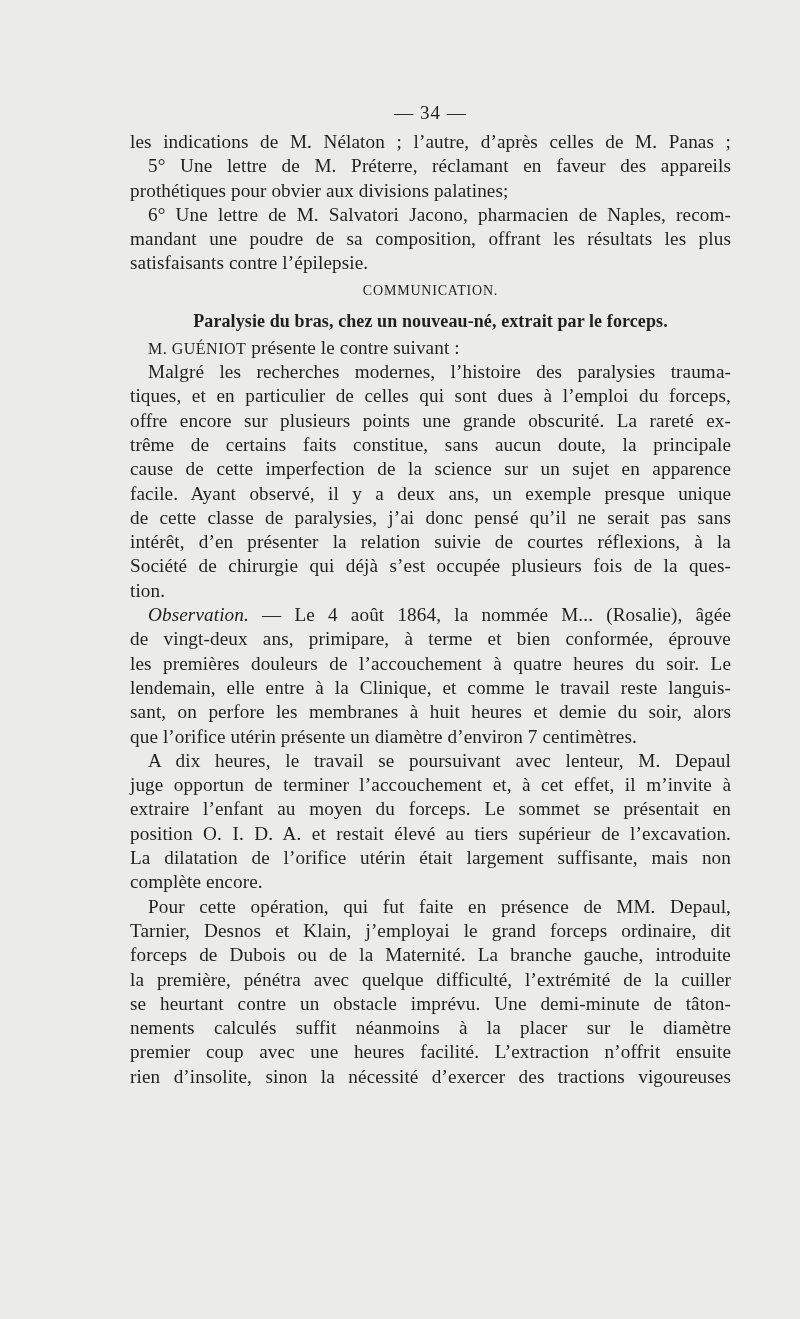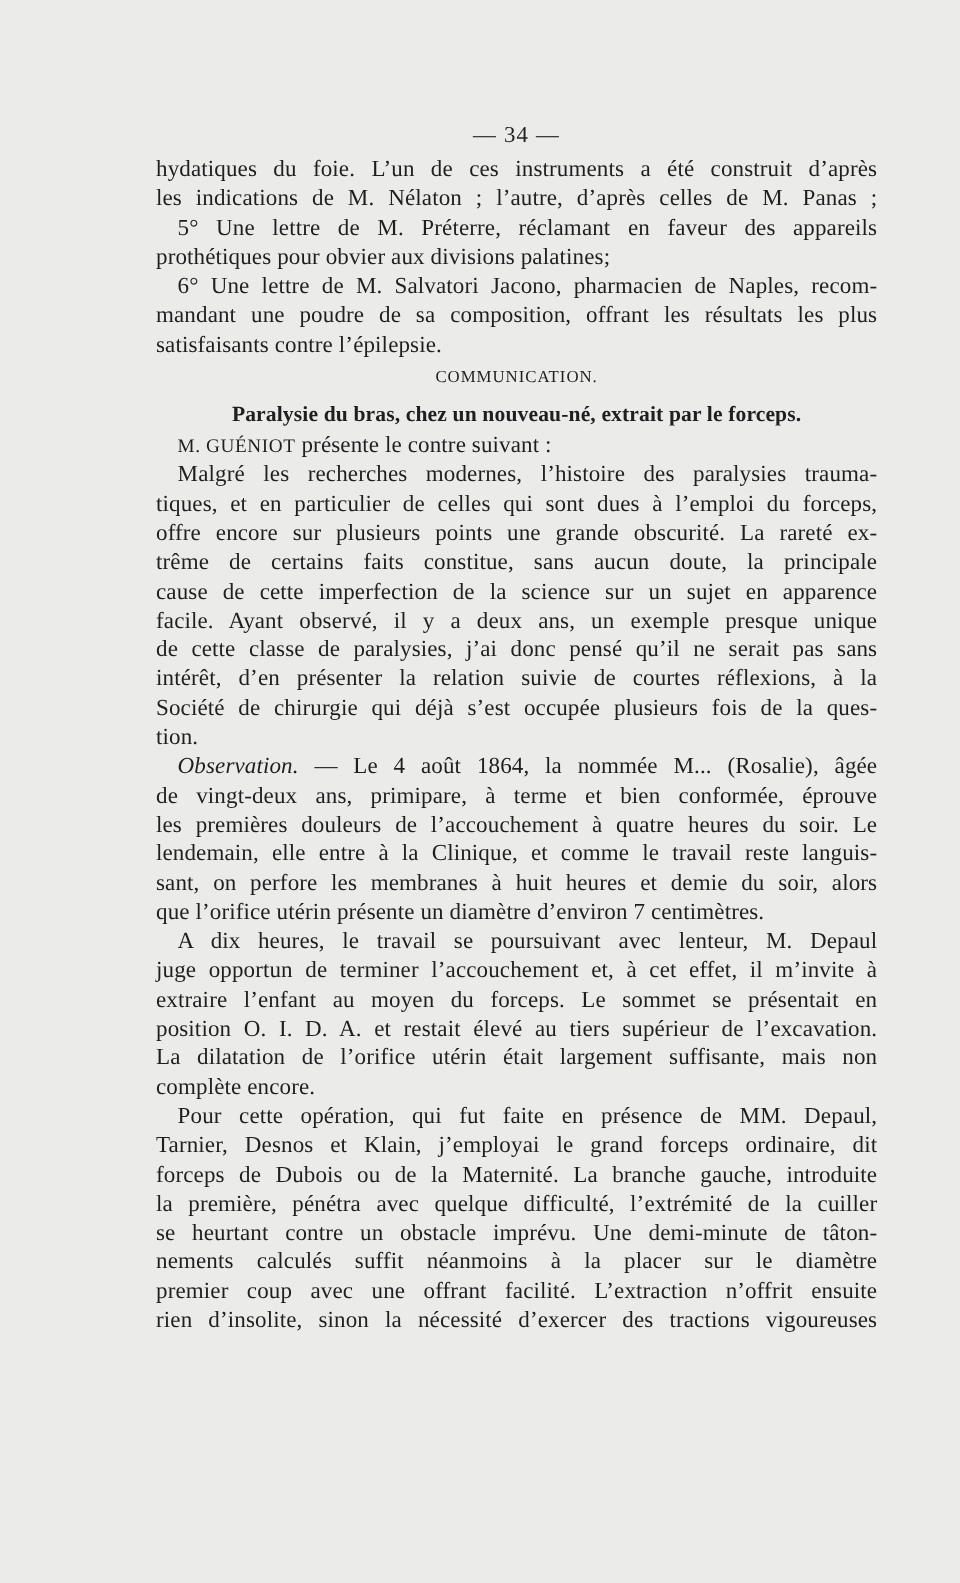--- a/index.html
+++ b/index.html
@@ -25,21 +25,20 @@
   .speaker { font-weight: normal; font-size: 16px; letter-spacing: 0.5px; }
   em { font-style: italic; }
 </style>
 </head>
 <body>
 
 <div class="page">
   <div class="pageno">— 34 —</div>
 
   <div>
-    <div class="line">hydatiques du foie. L’un de ces instruments a été construit d’après</div>
     <div class="line">les indications de M. Nélaton ; l’autre, d’après celles de M. Panas ;</div>
     <div class="line indent">5° Une lettre de M. Préterre, réclamant en faveur des appareils</div>
     <div class="line last">prothétiques pour obvier aux divisions palatines;</div>
     <div class="line indent">6° Une lettre de M. Salvatori Jacono, pharmacien de Naples, recom-</div>
     <div class="line">mandant une poudre de sa composition, offrant les résultats les plus</div>
     <div class="line last">satisfaisants contre l’épilepsie.</div>
   </div>
 
   <div class="line center smallcaps">COMMUNICATION.</div>
   <div class="line center bold">Paralysie du bras, chez un nouveau-né, extrait par le forceps.</div>
@@ -81,16 +80,16 @@
     <div class="line last">complète encore.</div>
   </div>
 
   <div>
     <div class="line indent">Pour cette opération, qui fut faite en présence de MM. Depaul,</div>
     <div class="line">Tarnier, Desnos et Klain, j’employai le grand forceps ordinaire, dit</div>
     <div class="line">forceps de Dubois ou de la Maternité. La branche gauche, introduite</div>
     <div class="line">la première, pénétra avec quelque difficulté, l’extrémité de la cuiller</div>
     <div class="line">se heurtant contre un obstacle imprévu. Une demi-minute de tâton-</div>
     <div class="line">nements calculés suffit néanmoins à la placer sur le diamètre</div>
-    <div class="line">premier coup avec une offrant facilité. L’extraction n’offrit ensuite</div>
+    <div class="line">premier coup avec une heures facilité. L’extraction n’offrit ensuite</div>
     <div class="line">rien d’insolite, sinon la nécessité d’exercer des tractions vigoureuses</div>
   </div>
 </div>
 
 </body></html>

